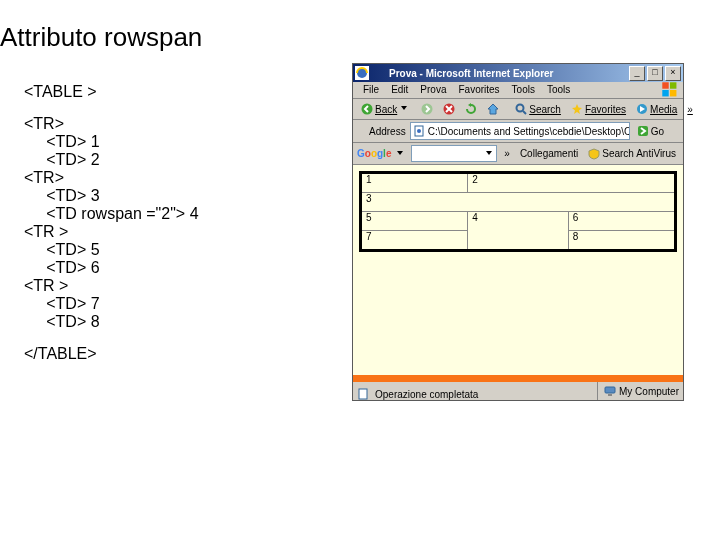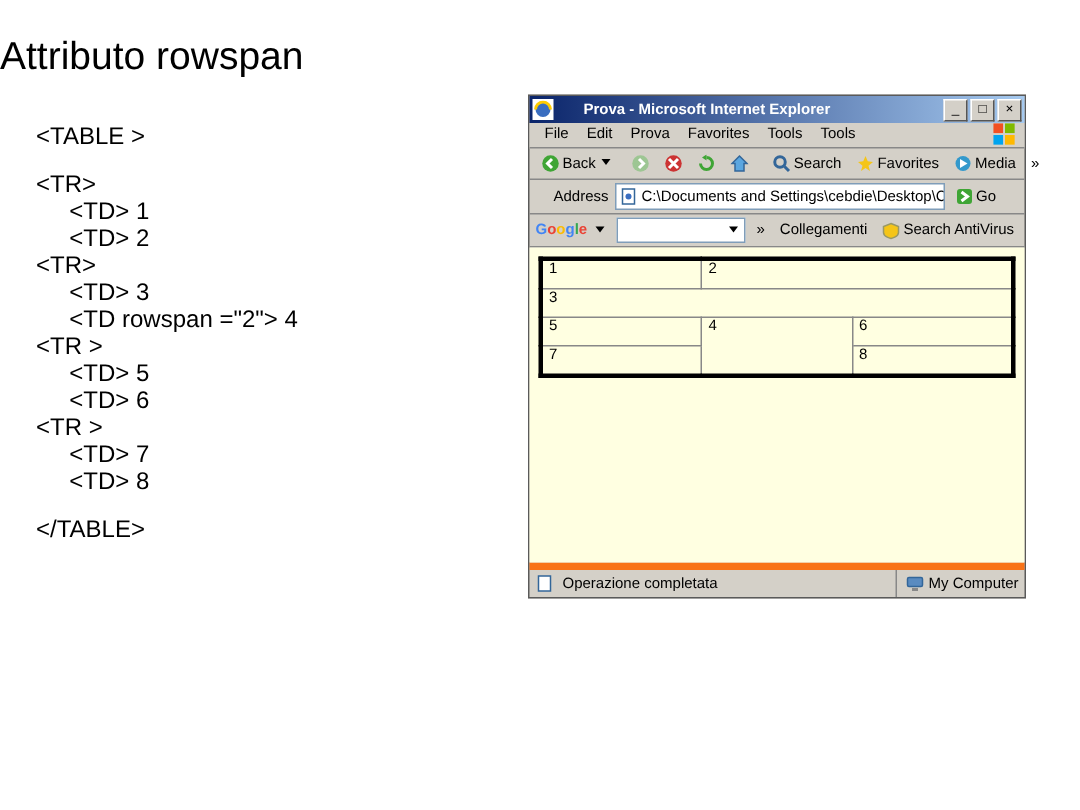--- a/index.html
+++ b/index.html
@@ -83,20 +83,21 @@
     width: 18px; height: 14px;
     display: flex; align-items: center; justify-content: center;
   }
 
   .toolbar {
     display: flex;
     align-items: center;
     padding: 2px 4px;
     border-bottom: 1px solid #888;
     gap: 2px;
+    text-decoration: underline;
   }
   .tool-btn {
     display: inline-flex; align-items: center;
     padding: 1px 3px; gap: 2px;
     border: 1px solid transparent;
   }
   .tool-sep { width: 1px; height: 16px; background: #888; margin: 0 2px; }
   .overflow {
     margin-left: auto;
     display: flex; align-items: center;
@@ -151,22 +152,22 @@
   .page-table td {
     border: 1px solid #888;
     height: 18px;
     padding: 0 4px;
     font-size: 10px;
     vertical-align: top;
   }
 
   .statusbar {
     display: flex;
-    align-items: center;
-    border-top: 5px solid #f97316;
+    align-items: flex-end;
+    border-top: 7px solid #f97316;
     height: 18px;
     padding: 0 4px;
     gap: 6px;
   }
   .statusbar .flex { flex: 1; }
   .zone {
     display: flex; align-items: center; gap: 3px;
     border-left: 1px solid #888;
     padding-left: 6px;
     height: 100%;

